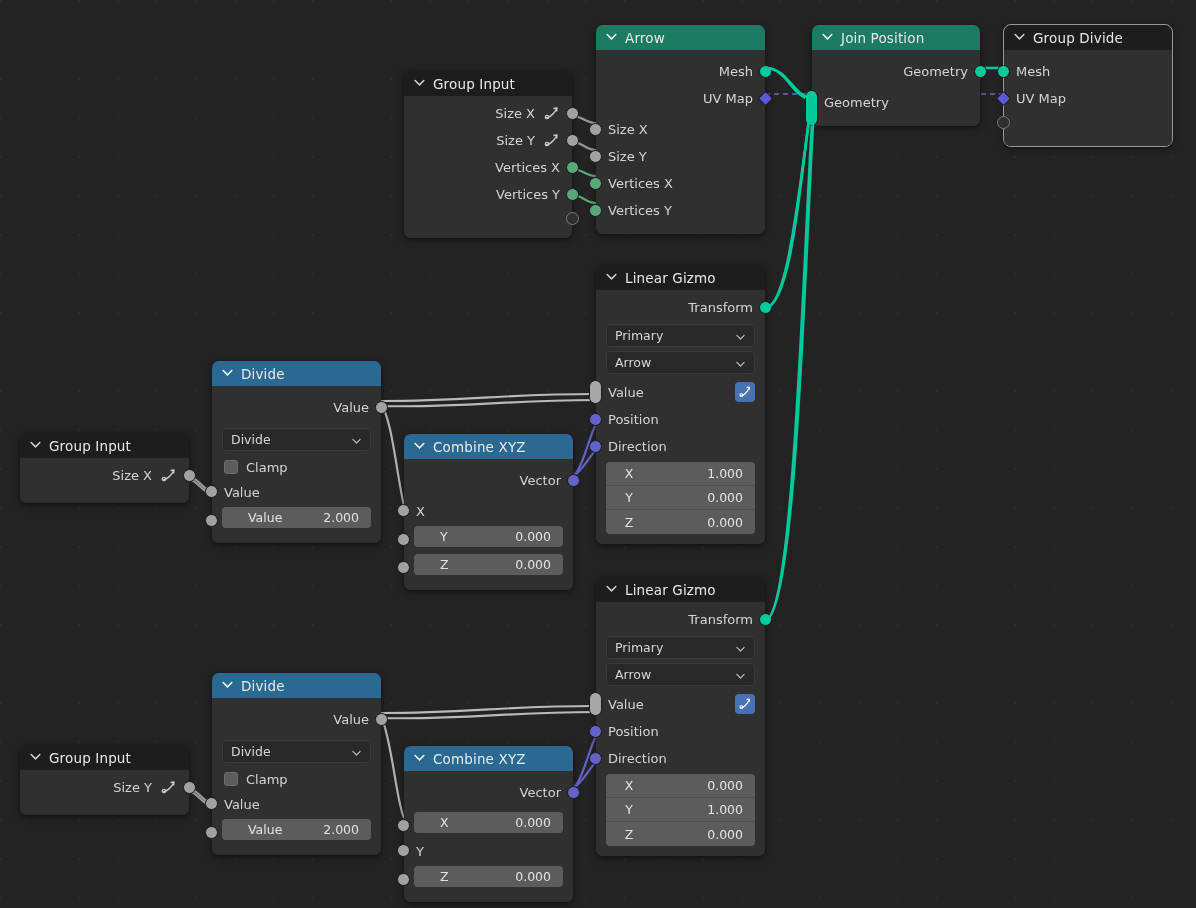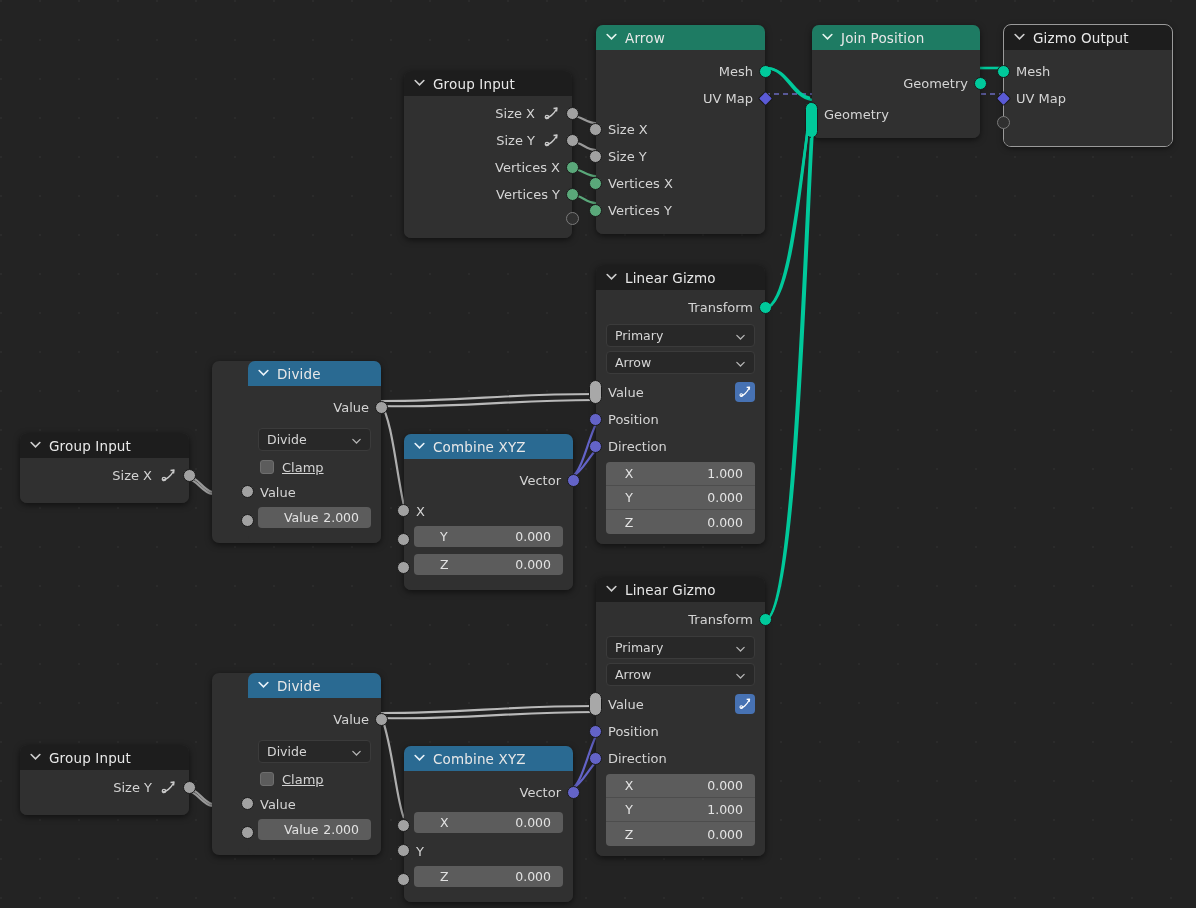--- a/index.html
+++ b/index.html
@@ -23,21 +23,21 @@
   #wires-top { position: absolute; inset: 0; width: 1196px; height: 908px; pointer-events: none; z-index: 40; }
 
   
   .node {
     position: absolute;
     border-radius: 7px;
     background: #303030;
     box-shadow: 0 2px 6px rgba(0,0,0,0.55);
     z-index: 10;
   }
-  .node.below { z-index: 5; padding-left: 36px; }
+  .node.below { z-index: 5; }
   .node-head {
     height: 25px;
     border-radius: 7px 7px 0 0;
     display: flex; align-items: center;
     padding-left: 9px;
     color: #e8e8e8;
     font-size: 13.5px;
     letter-spacing: .15px;
   }
   .node-head.teal  { background: #1e7b63; }
@@ -145,21 +145,21 @@
     border-bottom: 1px solid #4d4d4d;
     position: relative;
   }
   .vecrow:last-child { border-bottom: none; }
   .vecrow .v-axis { position: absolute; left: 0; width: 46px; text-align: center; }
   .vecrow .v-val  { margin-left: auto; }
 
   .checkrow {
     display: flex; align-items: center;
     height: 24px; padding: 0 12px; position: relative;
-    color: #d4d4d4; font-size: 13px; text-decoration: underline;
+    color: #d4d4d4; font-size: 13px;
   }
   .checkbox {
     width: 14px; height: 14px;
     background: #5c5c5c;
     border: 1px solid #6e6e6e;
     border-radius: 3px;
     margin-right: 8px;
   }
 
   .anim-icon { width: 17px; height: 17px; margin-left: 8px; flex: 0 0 17px; }
@@ -306,42 +306,42 @@
 
   <div class="node" style="left:812px; top:25px; width:168px;">
     <div class="node-head teal">
       <span class="chev">
         <svg viewBox="0 0 12 12">
             <path d="M2 4.2 L6 8.2 L10 4.2" stroke="#e6f5ef" stroke-width="1.5" fill="none" stroke-linecap="round"></path>
           </svg>
       </span>
       <span>Join Position</span>
     </div>
-    <div class="node-body" style="margin-top:12px;">
+    <div class="node-body" style="">
       <div class="spacer8"></div>
       <div class="row out">
         <span class="row-label">Geometry</span>
         <span class="sock teal right" style="top:7px;"></span>
       </div>
       <div class="spacer4"></div>
       <div class="row in">
         <span class="sock multi" style="left:-7px; top:1px;"></span>
         <span class="row-label">Geometry</span>
       </div>
     </div>
   </div>
 
   <div class="node outline" style="left:1004px; top:25px; width:168px;">
     <div class="node-head grey">
       <span class="chev">
         <svg viewBox="0 0 12 12">
             <path d="M2 4.2 L6 8.2 L10 4.2" stroke="#cfcfcf" stroke-width="1.5" fill="none" stroke-linecap="round"></path>
           </svg>
       </span>
-      <span>Gizmo Output</span>
+      <span>Group Divide</span>
     </div>
     <div class="node-body" style="padding-bottom:14px;">
       <div class="spacer8"></div>
       <div class="row in">
         <span class="sock teal left" style="top:7px;"></span>
         <span class="row-label">Mesh</span>
       </div>
       <div class="row in">
         <span class="sock diamond" style="top:8px; left:-6px;"></span>
         <span class="row-label">UV Map</span>

